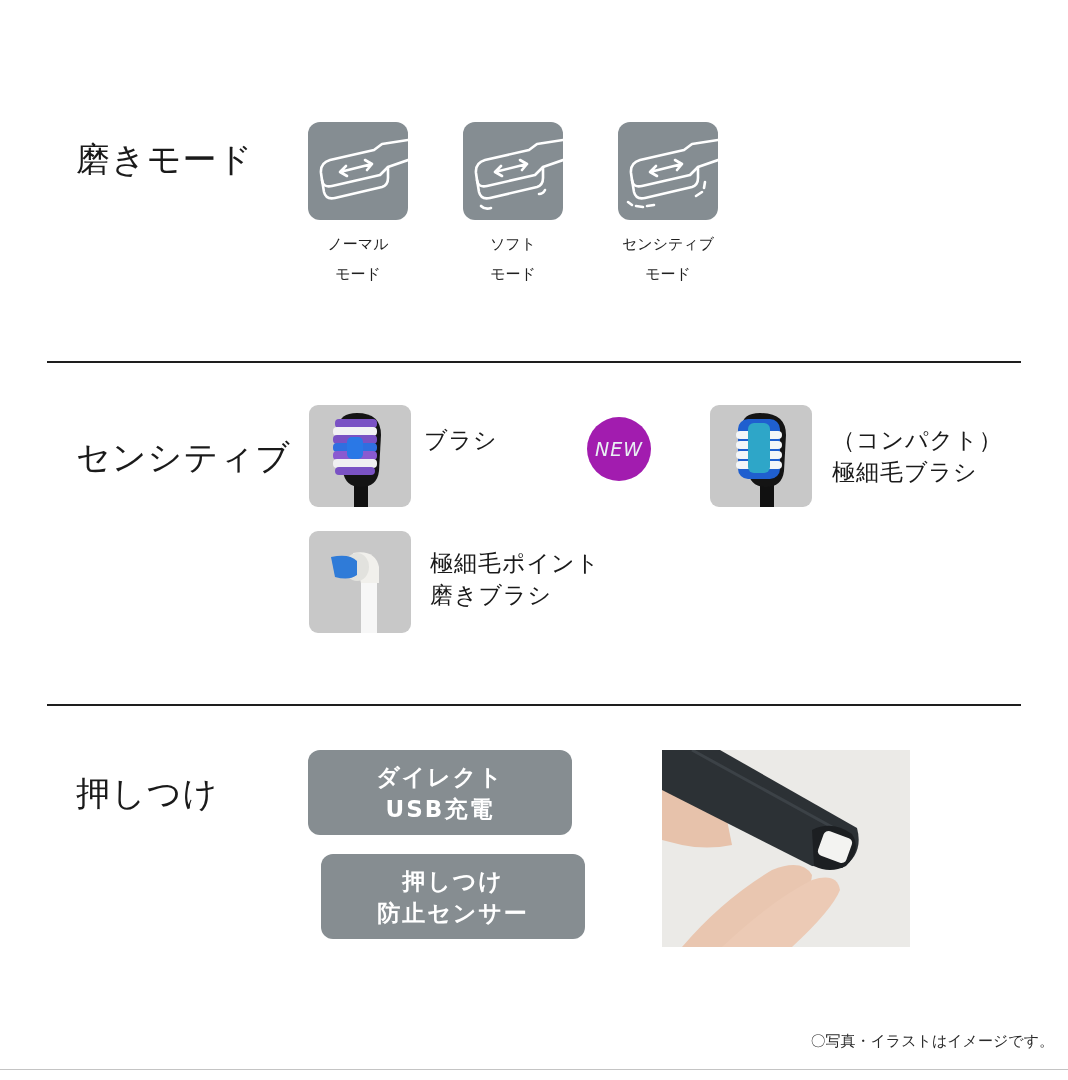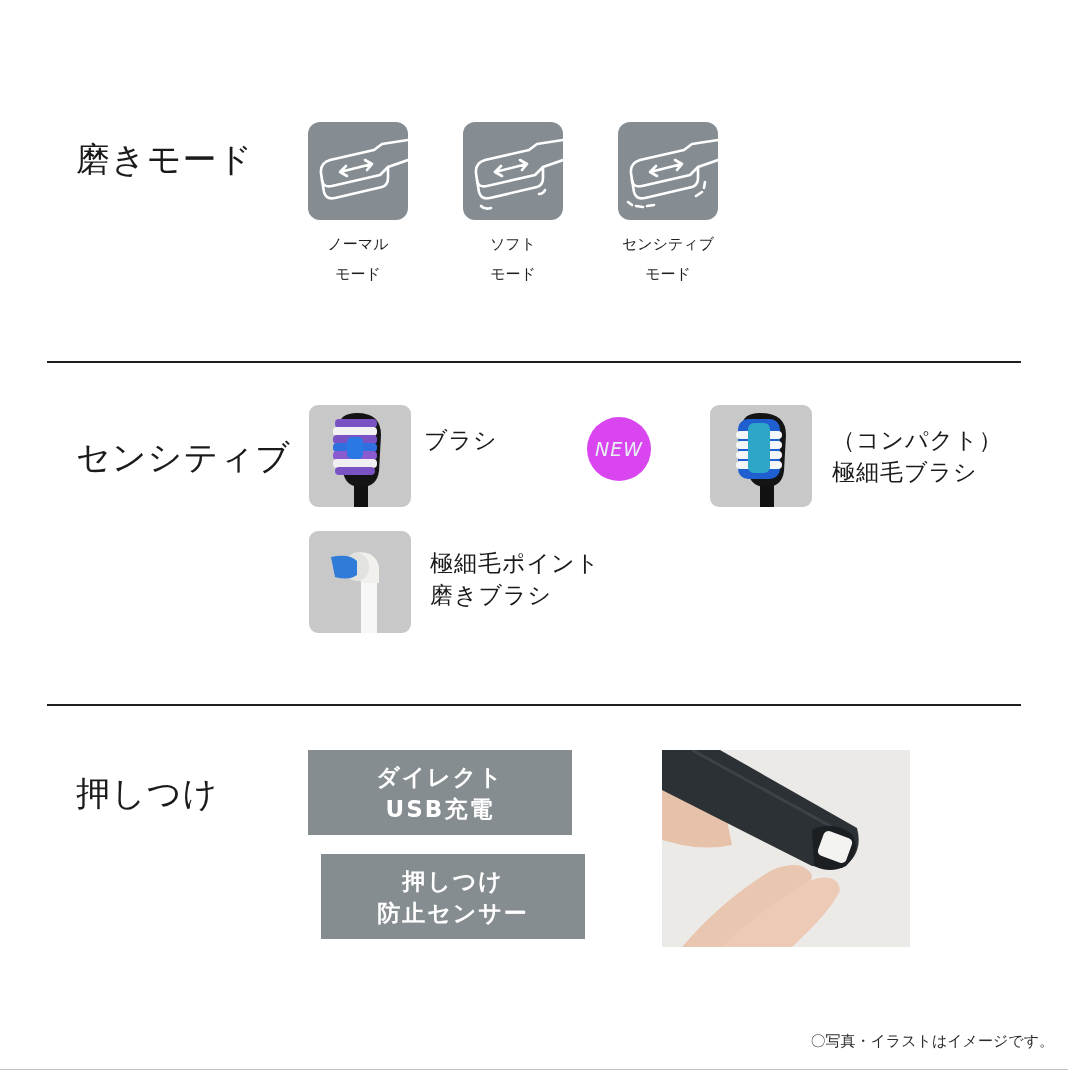--- a/index.html
+++ b/index.html
@@ -16,26 +16,26 @@
     .mode-icon svg { width:100%; height:100%; display:block; }
     .mode-label {
       position:absolute; width:140px; text-align:center; font-size:15px; line-height:30px; color:#1f1f1f;
     }
     .brush-thumb {
       position:absolute; width:102px; height:102px; border-radius:9px; background:#c8c8c8; overflow:hidden;
     }
     .brush-thumb svg { width:100%; height:100%; display:block; }
     .brush-label { position:absolute; font-size:23px; line-height:32px; letter-spacing:1px; color:#1a1a1a; white-space:nowrap; }
     .new-badge {
-      position:absolute; width:64px; height:64px; border-radius:50%; background:#d946ef;
+      position:absolute; width:64px; height:64px; border-radius:50%; background:#a21caf;
       color:#e9f0f3; font-style:italic; font-size:19px; letter-spacing:1px;
       display:flex; align-items:center; justify-content:center;
     }
     .feature-box {
-      position:absolute; left:308px; width:264px; height:85px; border-radius:0; background:#868d91;
+      position:absolute; left:308px; width:264px; height:85px; border-radius:12px; background:#868d91;
       color:#ffffff; font-weight:bold; font-size:23px; line-height:32px; letter-spacing:2px;
       display:flex; flex-direction:column; align-items:center; justify-content:center; text-align:center;
     }
     .photo {
       position:absolute; left:662px; top:750px; width:248px; height:197px; background:#ecebe9; overflow:hidden;
     }
     .photo svg { width:100%; height:100%; display:block; }
     .footnote { position:absolute; right:14px; top:1032px; font-size:15px; color:#2a2a2a; }
     .bottom-line { position:absolute; left:0; top:1069px; width:1068px; height:1px; background:#c4c4c4; }
   </style>

